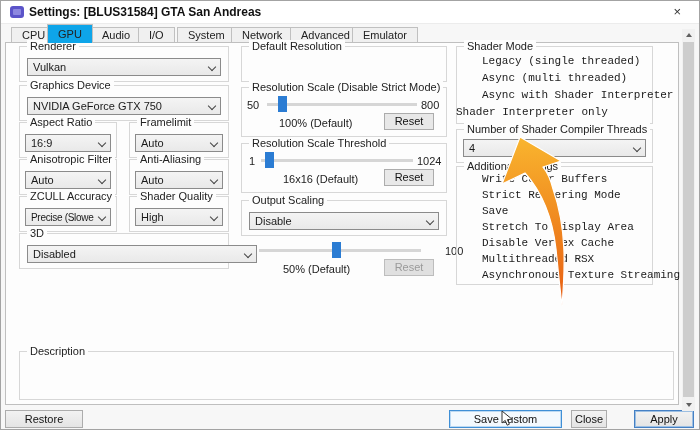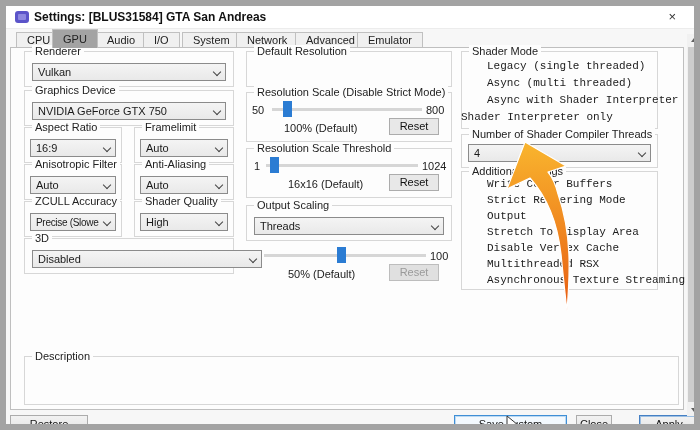--- a/index.html
+++ b/index.html
@@ -1,31 +1,31 @@
 <!DOCTYPE html>
 <html><head>
 <meta charset="utf-8">
 <style>
   html,body{margin:0;padding:0;background:#555;}
   .abs{position:absolute;}
   #win{
     position:relative;width:700px;height:430px;background:#f7f7f7;
-    border:6px solid #a3a3a3;box-sizing:border-box;overflow:hidden;
+    border:1px solid #a3a3a3;box-sizing:border-box;overflow:hidden;
     font-family:"Liberation Sans","DejaVu Sans",sans-serif;font-size:11px;color:#1a1a1a;
   }
   
   #titlebar{left:0;top:0;width:100%;height:22px;background:#ffffff;border-bottom:1px solid #ececec;}
   #titlebar .ttl{position:absolute;left:28px;top:4px;font-size:12px;font-weight:600;color:#111;}
   #appicon{position:absolute;left:9px;top:5px;width:14px;height:12px;border-radius:3px;background:#5b54c9;}
   #appicon:after{content:"";position:absolute;left:3px;top:3px;width:8px;height:6px;border-radius:1px;background:#8d88e0;}
   #closex{position:absolute;right:18px;top:3px;font-size:13px;color:#333;cursor:pointer;}
   
   .tab{position:absolute;top:26px;height:15px;line-height:15px;padding:0 10px;background:#f0f0f0;
        border:1px solid #c0c0c0;border-bottom:none;box-sizing:border-box;z-index:2;color:#222;}
-  .tab.sel{top:23px;height:19px;line-height:19px;background:#a3a3a3;z-index:4;}
+  .tab.sel{top:23px;height:19px;line-height:19px;background:#0ea5e9;z-index:4;}
   
   #pane{left:4px;top:41px;width:674px;height:363px;background:#fdfdfd;border:1px solid #bfbfbf;box-sizing:border-box;z-index:1;}
   
   .gb{position:absolute;border:1px solid #d7d7d7;box-sizing:border-box;z-index:2;}
   .gb>.t{position:absolute;top:-7px;left:7px;background:#fdfdfd;padding:0 3px;white-space:nowrap;color:#222;}
   
   .combo{position:absolute;height:18px;box-sizing:border-box;border:1px solid #8b8b8b;
          background:linear-gradient(#f4f4f4,#e9e9e9);display:flex;align-items:center;padding:0 16px 0 5px;z-index:3;}
   .combo .txt{white-space:nowrap;overflow:hidden;}
   .combo.tight .txt{font-size:10px;letter-spacing:-0.3px;}
@@ -171,28 +171,28 @@
   <div class="track" style="left:260px;top:158px;width:152px"></div>
   <div class="handle" style="left:264px;top:151px"></div>
   <span class="slbl" style="left:416px;top:154px">1024</span>
   <span class="slbl" style="left:282px;top:172px">16x16 (Default)</span>
   <div class="rbtn" style="left:383px;top:168px;width:50px;height:17px;line-height:15px">Reset</div>
 
   <div class="gb" style="left:240px;top:199px;width:206px;height:36px">
     <span class="t">Output Scaling</span>
     </div>
   <div class="combo" style="left:248px;top:211px;width:190px">
-    <span class="txt">Threads</span>
+    <span class="txt">Disable</span>
     <span class="chev"></span>
     </div>
 
   <span class="slbl" style="left:246px;top:244px">0</span>
   <div class="track" style="left:258px;top:248px;width:162px"></div>
   <div class="handle" style="left:331px;top:241px"></div>
-  <span class="slbl" style="left:424px;top:244px">100</span>
+  <span class="slbl" style="left:444px;top:244px">100</span>
   <span class="slbl" style="left:282px;top:262px">50% (Default)</span>
   <div class="rbtn dis" style="left:383px;top:258px;width:50px;height:17px;line-height:15px">Reset</div>
 
   <div class="gb" style="left:455px;top:45px;width:197px;height:78px">
     <span class="t">Shader Mode</span>
     </div>
   <div class="radio" style="left:463px;top:55px"></div>
   <span class="opt-lbl" style="left:481px;top:54px">Legacy (single threaded)</span>
   <div class="radio sel" style="left:463px;top:72px"></div>
   <span class="opt-lbl" style="left:481px;top:71px">Async (multi threaded)</span>
@@ -210,21 +210,21 @@
     </div>
 
   <div class="gb" style="left:455px;top:165px;width:197px;height:119px">
     <span class="t">Additional Settings</span>
     </div>
   <div class="cbox" style="left:463px;top:173px"></div>
   <span class="opt-lbl" style="left:481px;top:172px">Write Color Buffers</span>
   <div class="cbox" style="left:463px;top:189px"></div>
   <span class="opt-lbl" style="left:481px;top:188px">Strict Rendering Mode</span>
   <div class="cbox" style="left:463px;top:205px"></div>
-  <span class="opt-lbl" style="left:481px;top:204px">Output</span>
+  <span class="opt-lbl" style="left:481px;top:204px">Save</span>
   <div class="cbox" style="left:463px;top:221px"></div>
   <span class="opt-lbl" style="left:481px;top:220px">Stretch To Display Area</span>
   <div class="cbox" style="left:463px;top:237px"></div>
   <span class="opt-lbl" style="left:481px;top:236px">Disable Vertex Cache</span>
   <div class="cbox" style="left:463px;top:253px"></div>
   <span class="opt-lbl" style="left:481px;top:252px">Multithreaded RSX</span>
   <div class="cbox" style="left:463px;top:269px"></div>
   <span class="opt-lbl" style="left:481px;top:268px">Asynchronous Texture Streaming</span>
 
   <div class="gb" style="left:18px;top:350px;width:655px;height:49px">

